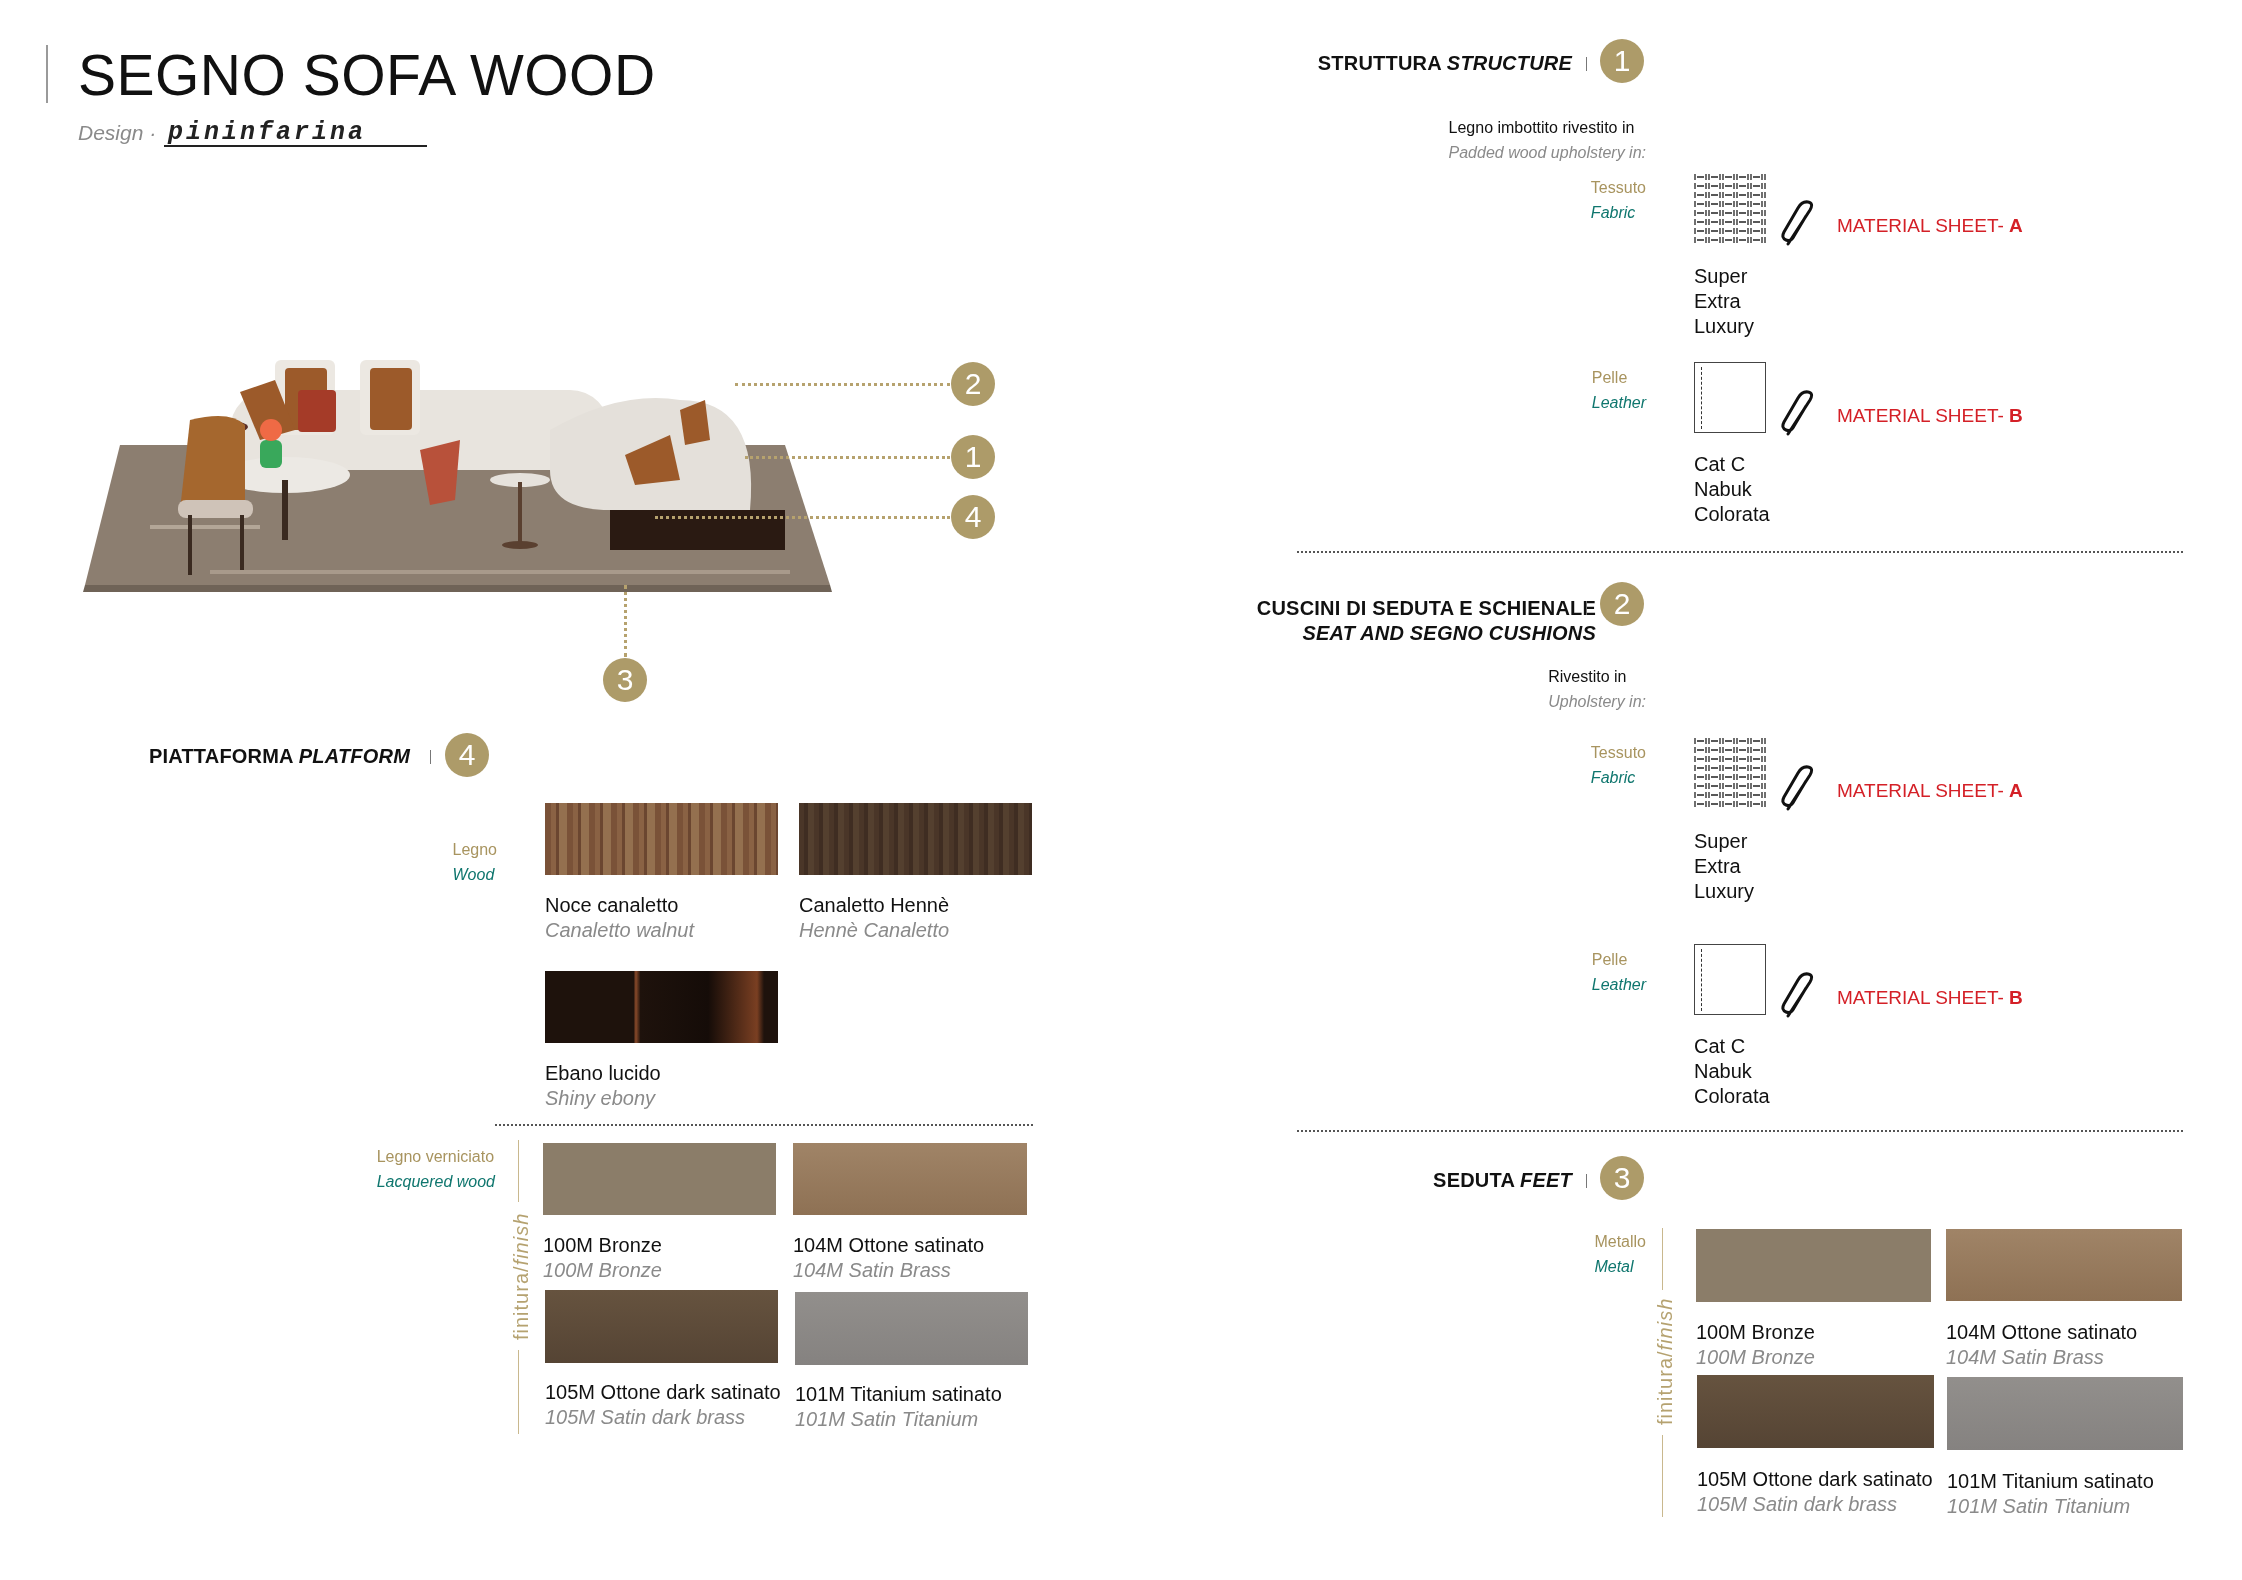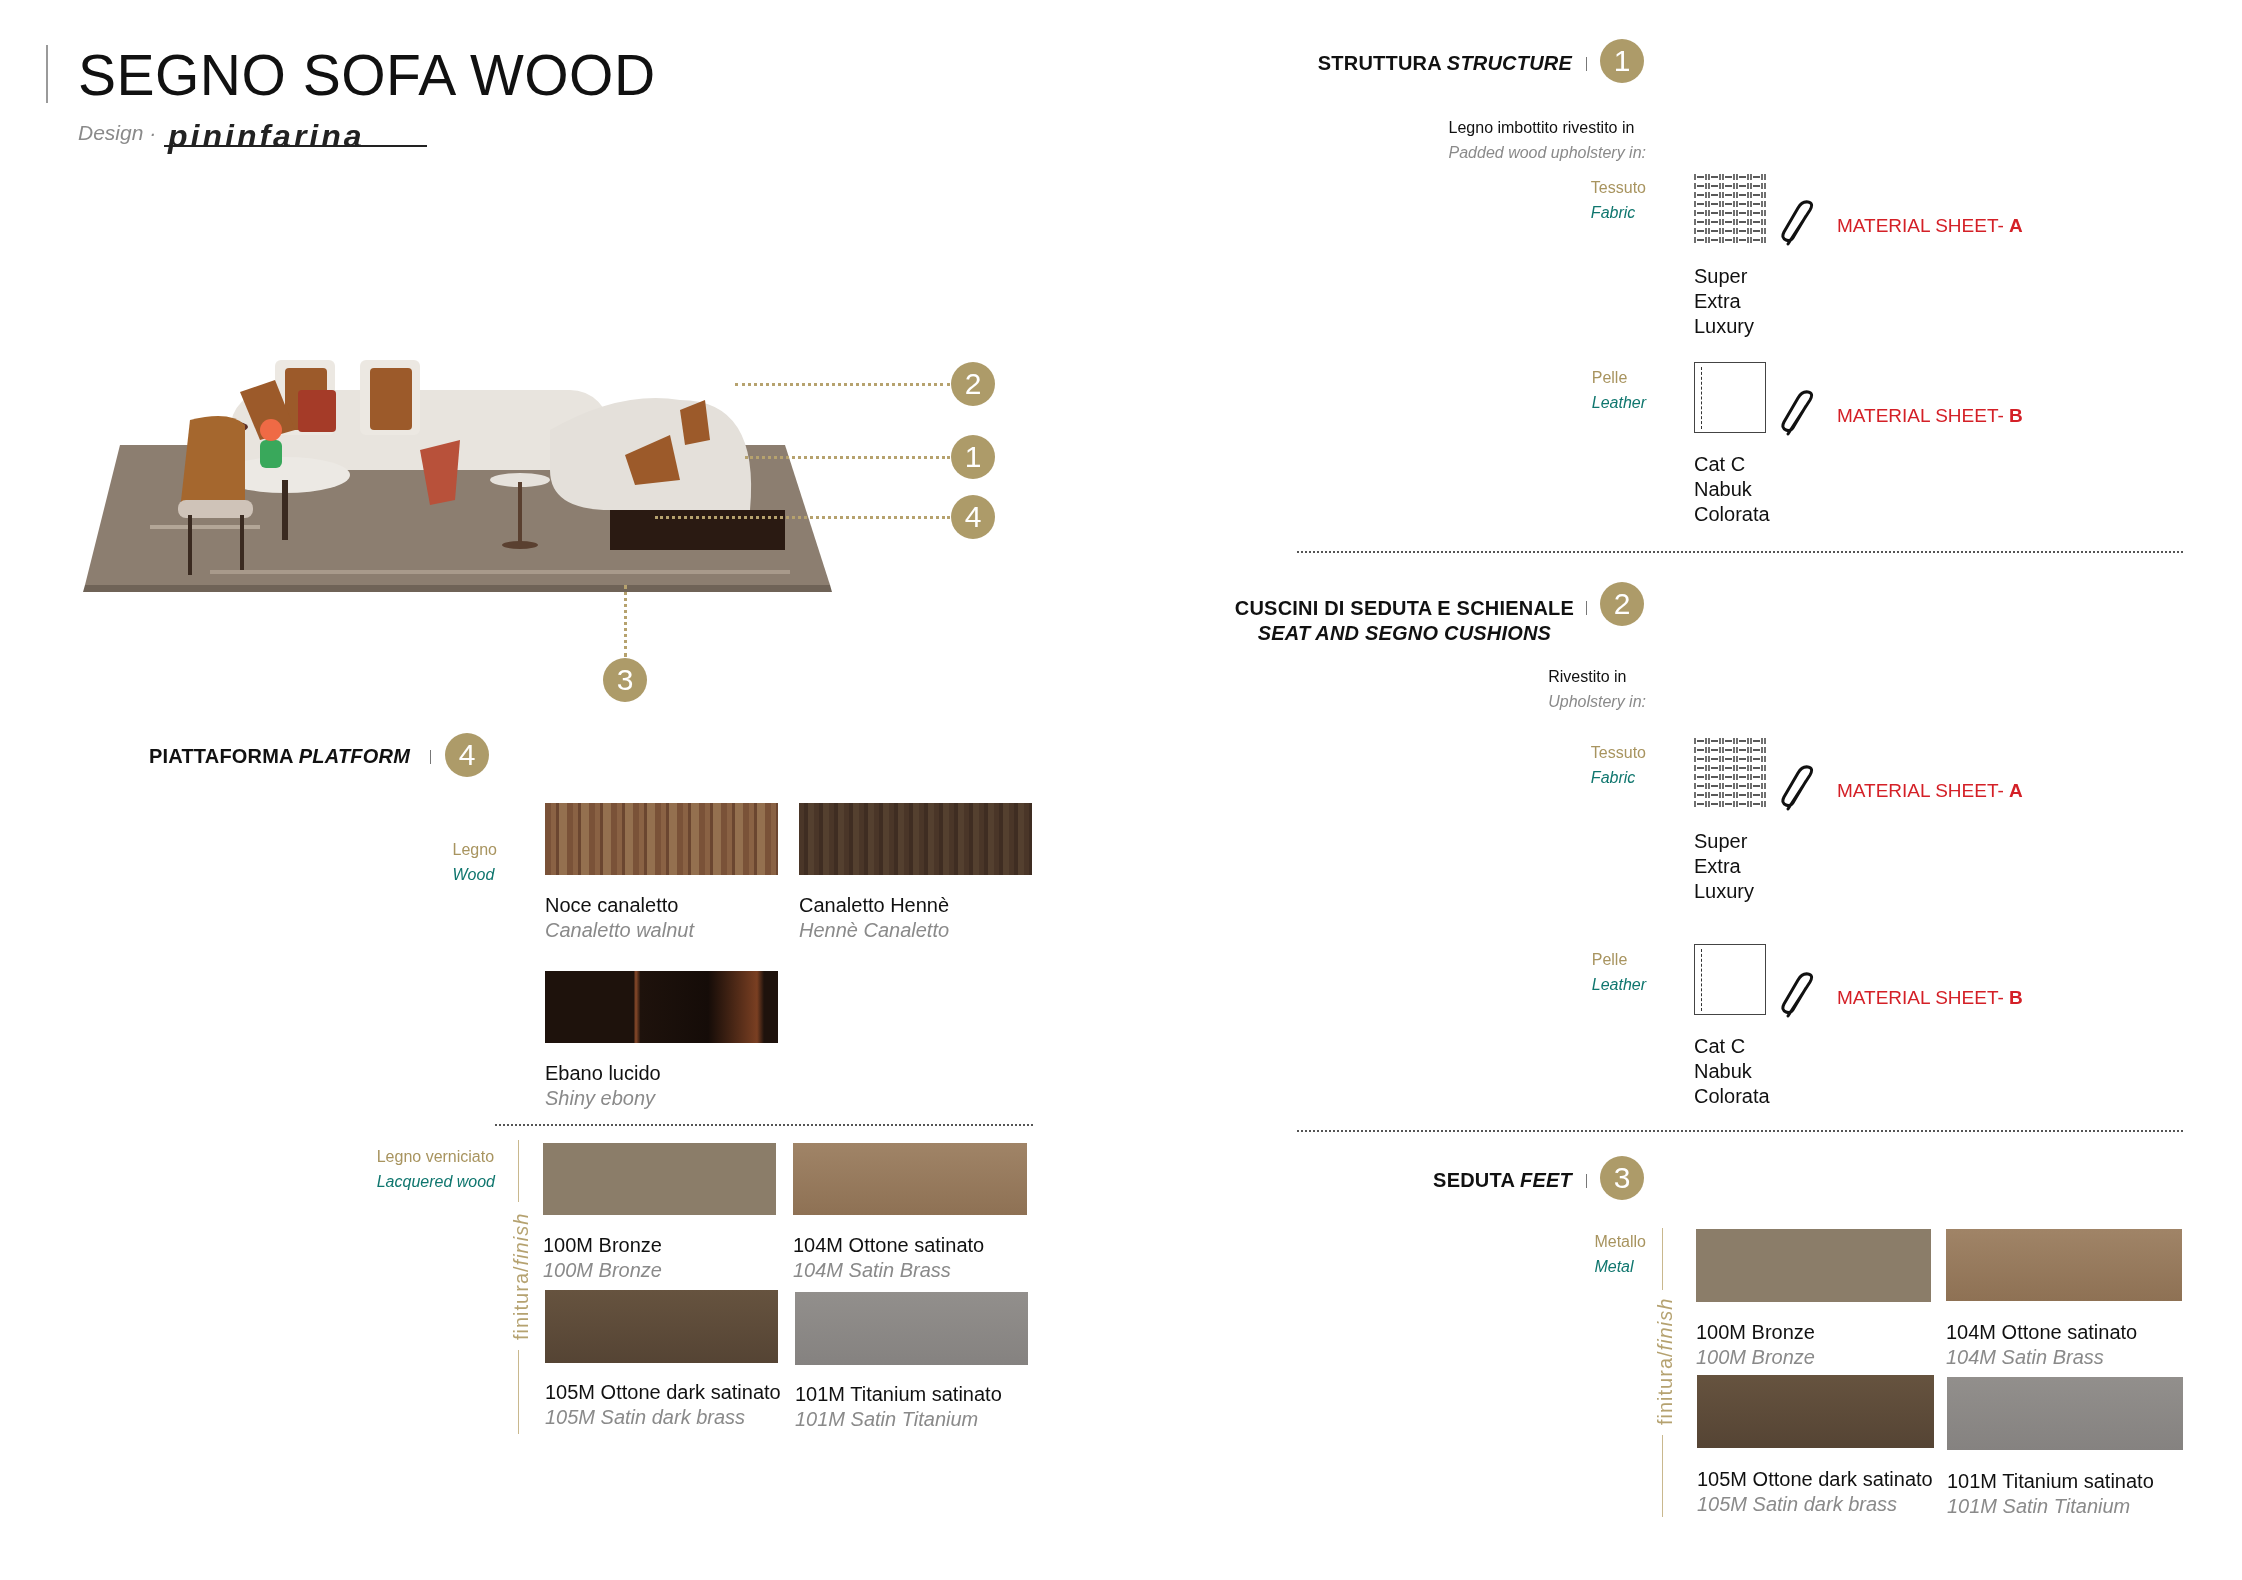--- a/index.html
+++ b/index.html
@@ -1,21 +1,21 @@
 <!DOCTYPE html>
 <html><head>
 <meta charset="utf-8">
 <style>
   html,body{margin:0;padding:0;background:#ffffff;}
   body{width:2242px;height:1580px;position:relative;overflow:hidden;font-family:"Liberation Sans","DejaVu Sans",sans-serif;color:#111;}
   .abs{position:absolute;}
   .title{left:78px;top:42px;font-size:57px;letter-spacing:0.5px;font-weight:400;color:#111;white-space:nowrap;}
   .title-rule{left:46px;top:45px;width:2px;height:58px;background:#9a9a9a;}
   .design{left:78px;top:121px;font-size:21px;color:#8a8a8a;font-style:italic;white-space:nowrap;}
-  .brand{left:168px;top:118px;font-family:Liberation Sans, sans-serif;font-style:italic;font-size:32px;font-weight:bold;color:#222;letter-spacing:3px;white-space:nowrap;}
+  .brand{left:168px;top:118px;font-family:Liberation Mono, monospace;font-style:italic;font-size:25px;font-weight:bold;color:#222;letter-spacing:3px;white-space:nowrap;}
   .brand-underline{left:164px;top:145px;width:263px;height:2px;background:#222;}
 
   .badge{position:absolute;width:44px;height:44px;border-radius:50%;background:#ad9b69;color:#fff;font-size:30px;line-height:44px;text-align:center;font-weight:300;margin-left:-22px;margin-top:-22px;}
   .hdr{position:absolute;font-size:20px;font-weight:bold;color:#111;white-space:nowrap;text-align:right;letter-spacing:0.2px;}
   .hdr i{font-style:italic;}
   .sep{position:absolute;width:1px;height:14px;background:#777;}
   .gold{color:#a8945f;}
   .gold-light{color:#0f766e;font-style:italic;}
   .lbl-r{position:absolute;font-size:16px;white-space:nowrap;line-height:25px;}
   .txt{position:absolute;font-size:20px;white-space:nowrap;line-height:25px;color:#111;}
@@ -210,21 +210,21 @@
   <span>MATERIAL SHEET-</span> <b>B</b>
 </div>
 <div class="txt" style="left:1694px;top:452px;">
   <div>Cat C</div>
   <div>Nabuk</div>
   <div>Colorata</div>
 </div>
 
 <div class="dotline" style="left:1297px;top:551px;width:886px;"></div>
 
-<div class="hdr" style="right:668px;top:596px;line-height:25px;text-align:center;">
+<div class="hdr" style="right:646px;top:596px;line-height:25px;">
   <div>CUSCINI DI SEDUTA E SCHIENALE</div>
   <div><i>SEAT AND SEGNO CUSHIONS</i></div>
 </div>
 <div class="sep" style="left:1586px;top:601px;"></div>
 <div class="badge" style="left:1622px;top:604px;">2</div>
 
 <div class="lbl-r" style="right:596px;top:664px;margin-left:32px;">
   <div>Rivestito in</div>
   <div class="sub">Upholstery in:</div>
 </div>

